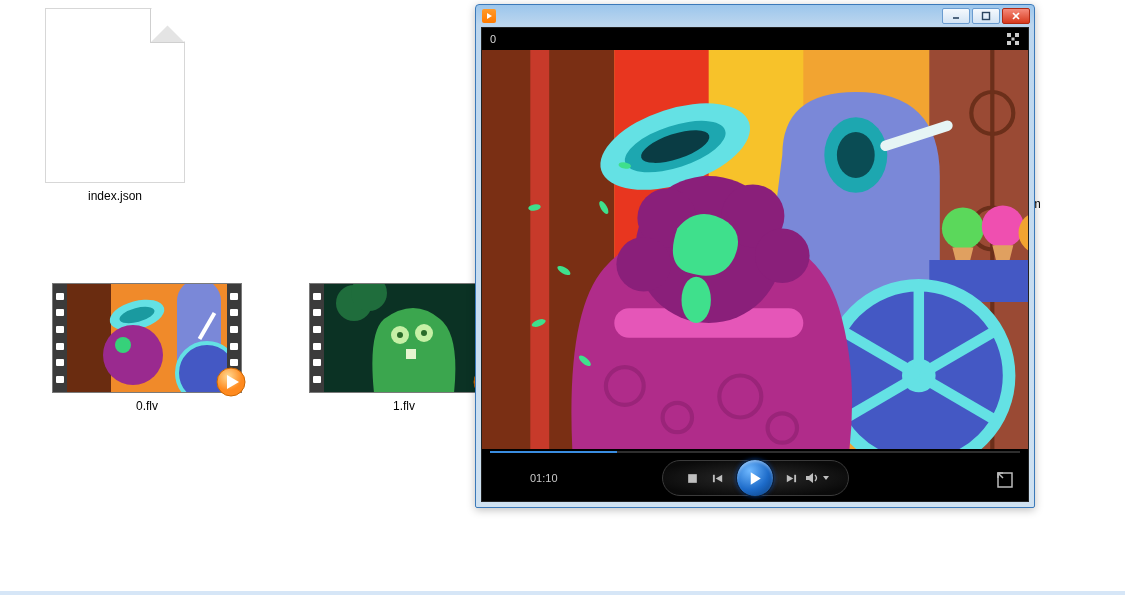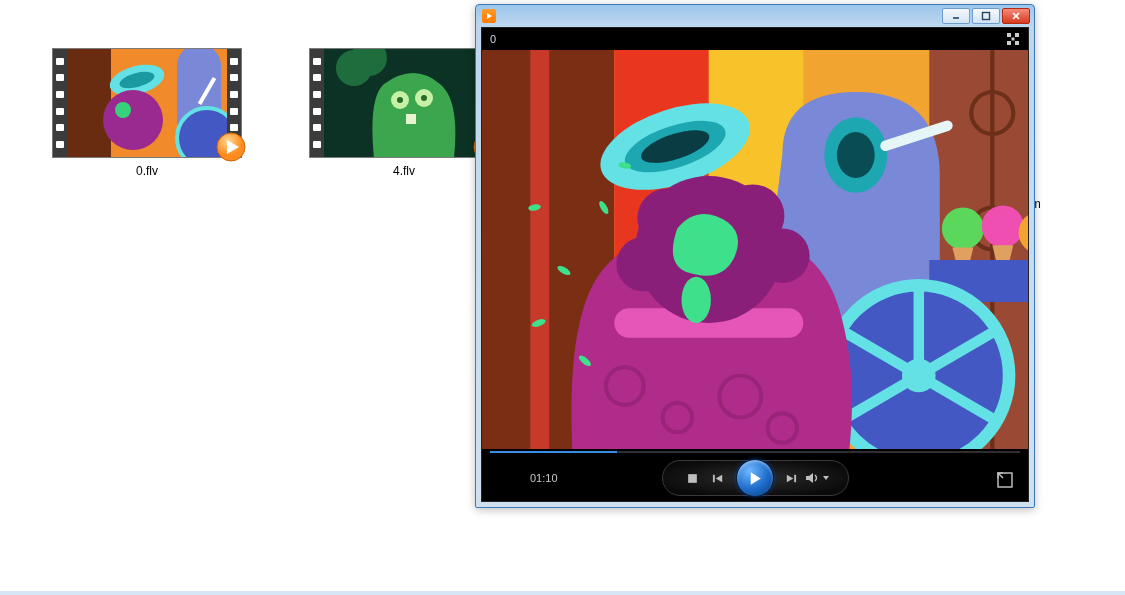--- a/index.html
+++ b/index.html
@@ -241,20 +241,24 @@
     color:#000; font-size:12px;
   }
 
 </style>
 </head>
 <body>
 
 <div class="explorer">
   <div class="file-grid">
 
+    <div class="file-item">
+      <div class="file-doc-icon"></div>
+      <div class="file-label">index.json</div>
+    </div>
 
 
     <div style="flex-basis:100%; height:0;"></div>
 
     <div class="file-item" style="width:224px">
       <div class="video-thumb">
         <div class="sprockets-l">
             <span></span>
             <span></span>
             <span></span>
@@ -332,21 +336,21 @@
           <circle cx="16" cy="16" r="14" fill="url(#g1)" stroke="#cc6600" stroke-width="1"></circle>
           <defs>
               <radialGradient id="g1" cx="40%" cy="30%">
                 <stop offset="0%" stop-color="#ffd993"></stop>
                 <stop offset="100%" stop-color="#ff8a1f"></stop>
               </radialGradient>
             </defs>
           <polygon points="12,9 24,16 12,23" fill="#fff"></polygon>
         </svg>
       </div>
-      <div class="file-label">4.flv</div>
+      <div class="file-label">1.flv</div>
     </div>
 
   </div>
 </div>
 
 <span class="obscured-label">um</span>
 
 <div class="player-window">
   <div class="titlebar">
     <div class="title-left">

